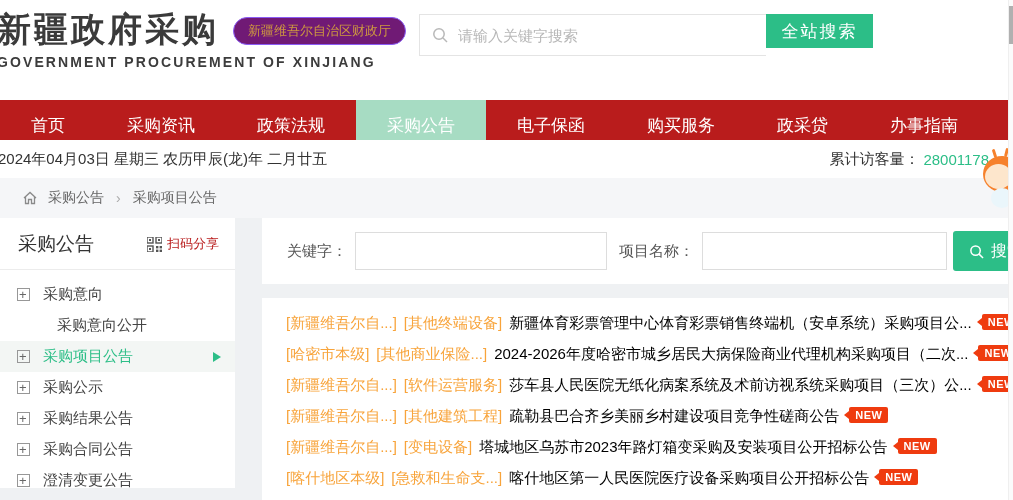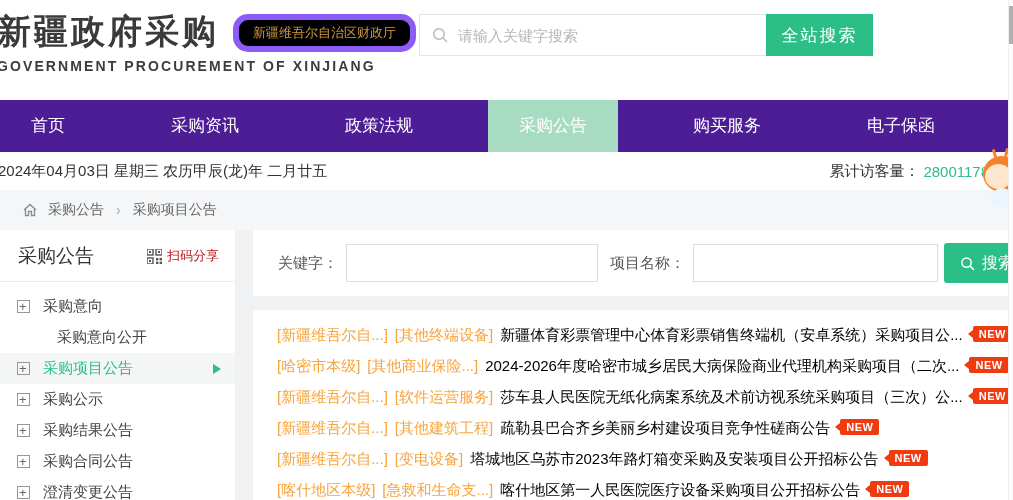--- a/index.html
+++ b/index.html
@@ -5,31 +5,31 @@
   * { margin:0; padding:0; box-sizing:border-box; }
   html,body { width:1013px; height:500px; }
   body { font-family:"Liberation Sans","DejaVu Sans",sans-serif; background:#fff; }
   .page { position:relative; width:1013px; height:500px; overflow:hidden; background:#eff1f3; }
 
   
   .header { position:relative; height:100px; background:#fff; }
   .logo-block { position:absolute; left:-3px; top:10px; }
   .logo-row { display:flex; align-items:center; }
   .logo-title { font-size:34px; font-weight:bold; color:#3a3a3a; letter-spacing:3px; line-height:38px; }
-  .logo-badge { margin-left:14px; margin-top:4px; background:#000000; color:#cf9a3f; border:6px solid #8b5cf6; font-size:13px; padding:4px 14px; border-radius:15px; white-space:nowrap; }
+  .logo-badge { margin-left:14px; margin-top:4px; background:#701a75; color:#cf9a3f; border:1px solid #8b5cf6; font-size:13px; padding:4px 14px; border-radius:15px; white-space:nowrap; }
   .logo-sub { margin-top:6px; font-size:14px; font-weight:bold; color:#3c3c3c; letter-spacing:2.1px; }
   .site-search { position:absolute; left:419px; top:14px; display:flex; }
   .site-search .input-wrap { position:relative; }
   .site-search input { width:347px; height:42px; border:1px solid #e4e4e4; border-right:none; padding:0 10px 0 38px; font-size:15px; color:#333; outline:none; }
   .site-search input::placeholder { color:#b8b8b8; }
   .site-search .mag { position:absolute; left:13px; top:13px; }
-  .btn-site-search { width:107px; height:42px; background:#2cbe87; color:#fff; border:none; font-size:17px; letter-spacing:2px; cursor:pointer; }
-
-  
-  .nav { height:52px; background:#4c1d95; display:flex; white-space:nowrap;gap:44px; }
+  .btn-site-search { width:107px; height:34px; background:#2cbe87; color:#fff; border:none; font-size:17px; letter-spacing:2px; cursor:pointer; }
+
+  
+  .nav { height:40px; background:#b91c1c; display:flex; white-space:nowrap; }
   .nav-item { line-height:52px; padding:0 31px; color:#fff; font-size:17px; cursor:pointer; }
   .nav-item.active { background:#a7dcc3; }
 
   
   .infobar { height:38px; background:#fff; display:flex; align-items:center; justify-content:space-between; font-size:15px; color:#333; }
   .infobar .date { margin-left:-2px; }
   .infobar .visitors { display:flex; align-items:center; margin-right:24px; }
   .visitors .count { color:#2cbe87; margin-left:4px; }
 
   
@@ -46,21 +46,21 @@
   .share { display:flex; align-items:center; font-size:13px; color:#b91c1c; cursor:pointer; }
   .share svg { margin-right:5px; }
   .menu { padding-top:9px; }
   .menu-item { position:relative; display:flex; align-items:center; height:31px; padding-left:17px; font-size:15px; color:#444; cursor:pointer; }
   .menu-item .plusbox { width:13px; height:13px; border:1px solid #979797; margin-right:13px; flex:none; position:relative; }
   .menu-item .plusbox::before { content:"+"; position:absolute; left:1px; top:-2px; font-size:13px; line-height:15px; color:#666; }
   .menu-item.sub { padding-left:57px;font-family:Liberation Mono, monospace; }
   .menu-item.active { background:#f3f6f4; color:#2cbe87; }
   .menu-item .arrow { position:absolute; right:14px; width:0; height:0; border-left:8px solid #2cbe87; border-top:5px solid transparent; border-bottom:5px solid transparent; }
 
-  .main { flex:1; min-width:0; margin-left:18px; }
+  .main { flex:1; min-width:0; margin-left:27px; }
   .filter-panel { height:66px; background:#fff; display:flex; align-items:center; padding-left:25px; white-space:nowrap; overflow:visible; }
   .filter-label { font-size:15px; color:#555; flex:none; }
   .filter-input { height:38px; border:1px solid #ddd; margin-left:8px; outline:none; font-size:14px; padding:0 8px; flex:none; }
   .filter-input.kw { width:252px; }
   .filter-input.pj { width:245px; margin-right:6px; }
   .filter-label.pj { margin-left:12px; }
   .btn-search { height:40px; width:112px; flex:none; background:#2cbe87; border:none; border-radius:3px; color:#fff; font-size:16px; display:flex; align-items:center; justify-content:flex-start; padding-left:16px; cursor:pointer; }
   .btn-search svg { margin-right:7px; }
 
   .list-panel { margin-top:14px; background:#fff; height:320px; padding:16px 0 0 24px; }
@@ -104,22 +104,22 @@
       </div>
       <button class="btn-site-search">全站搜索</button>
     </div>
   </div>
 
   <div class="nav">
     <div class="nav-item">首页</div>
     <div class="nav-item">采购资讯</div>
     <div class="nav-item">政策法规</div>
     <div class="nav-item active">采购公告</div>
+    <div class="nav-item">电子保函</div>
     <div class="nav-item">购买服务</div>
-    <div class="nav-item">电子保函</div>
     <div class="nav-item">政采贷</div>
     <div class="nav-item">办事指南</div>
     <div class="nav-item">代理机构</div>
 
   </div>
 
   <div class="infobar">
     <div class="date">2024年04月03日 星期三 农历甲辰(龙)年 二月廿五</div>
     <div class="visitors">
       <span>累计访客量：</span>

